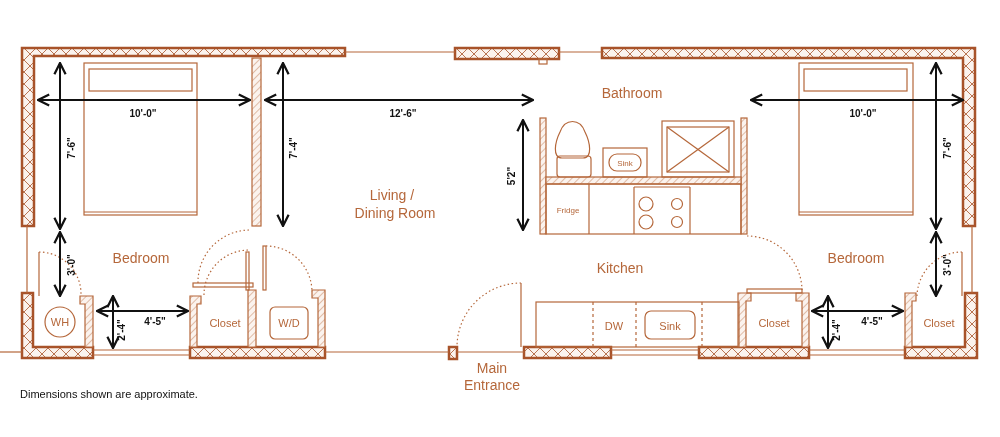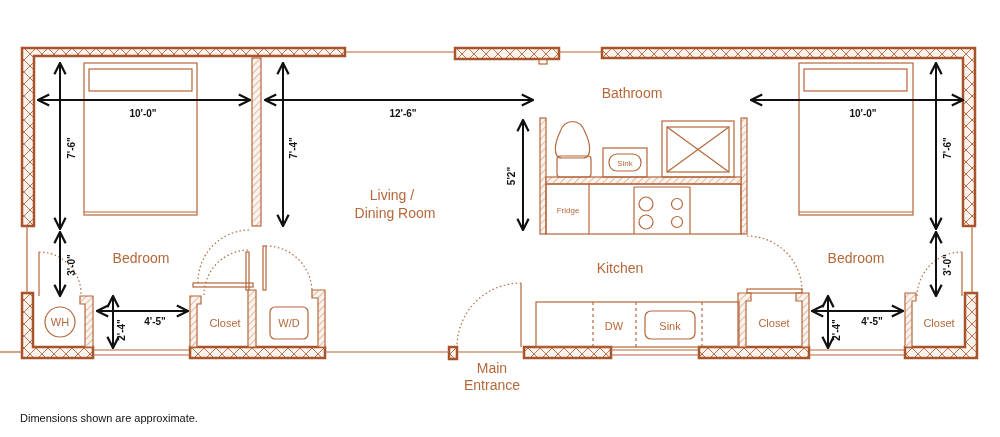--- a/index.html
+++ b/index.html
@@ -2,21 +2,21 @@
 <html><head>
 <meta charset="utf-8">
 <style>
   html, body { margin: 0; padding: 0; background: #ffffff; }
   body { width: 1000px; height: 437px; overflow: hidden; position: relative; font-family: "Liberation Sans", sans-serif; }
   svg { position: absolute; left: 0; top: 0; }
   .room-label { fill: #b5673a; font-family: "Liberation Sans", sans-serif; font-size: 14px; }
   .fix-label { fill: #b5673a; font-family: "Liberation Sans", sans-serif; font-size: 11px; }
   .fix-small { fill: #b5673a; font-family: "Liberation Sans", sans-serif; font-size: 8px; }
   .dim-label { fill: #111; font-family: "Liberation Sans", sans-serif; font-size: 10px; font-weight: bold; }
-  .note { position: absolute; left: 20px; top: 388px; font-size: 11px; color: #111; font-family: "Liberation Sans", sans-serif; margin-top: 24px; }
+  .note { position: absolute; left: 20px; top: 388px; font-size: 11px; color: #111; font-family: "Liberation Sans", sans-serif; }
 </style>
 </head>
 <body>
 
 <svg width="1000" height="437" viewBox="0 0 1000 437">
   <defs>
     <pattern id="xhatch" width="12" height="12" patternUnits="userSpaceOnUse">
       <rect width="12" height="12" fill="#fbf3ee"></rect>
       <path d="M0,0 L12,12 M12,0 L0,12" stroke="#a8532a" stroke-width="0.8"></path>
     </pattern>

